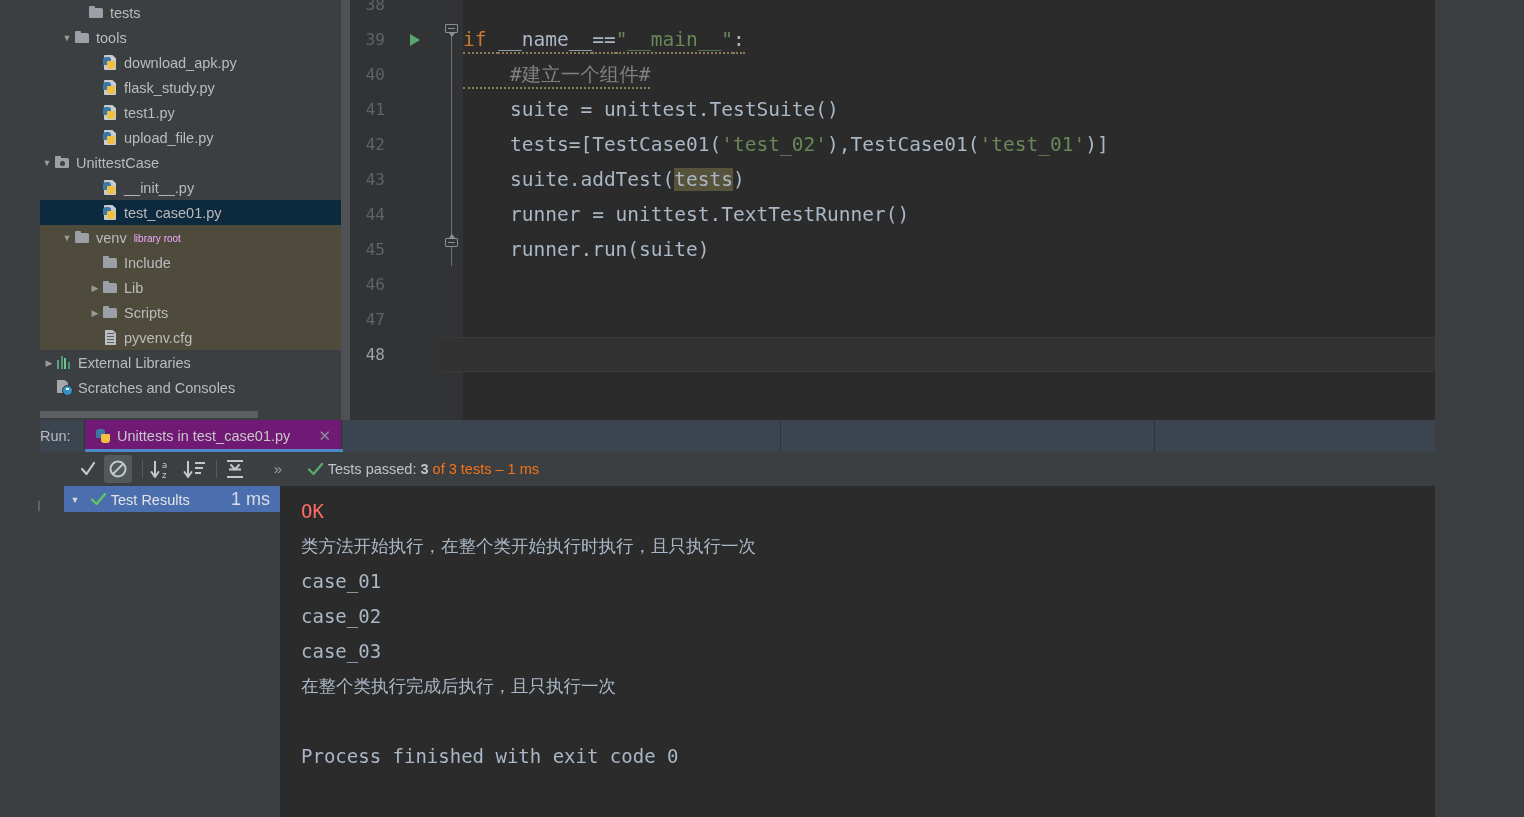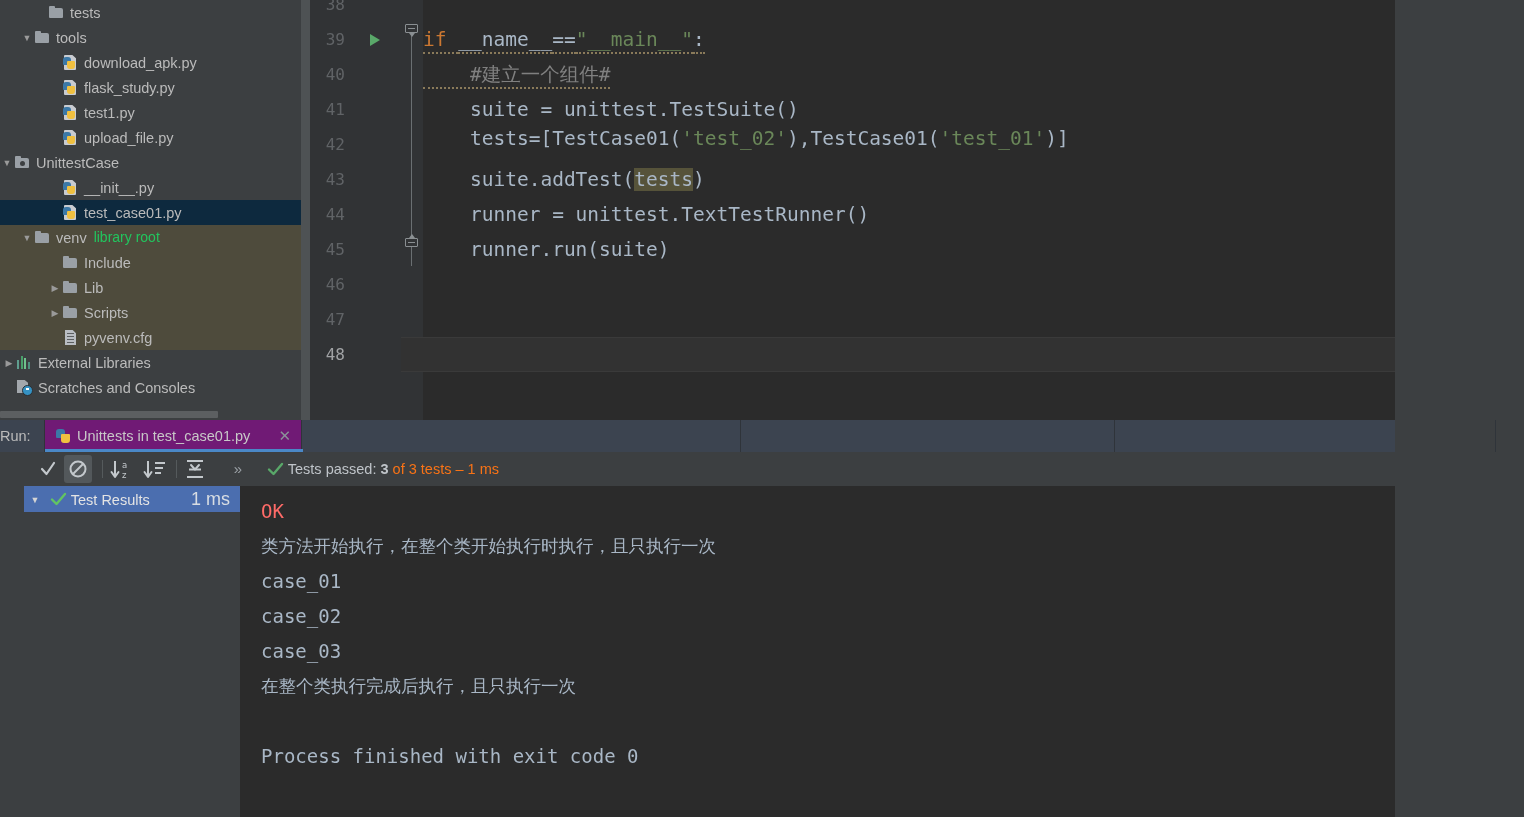--- a/index.html
+++ b/index.html
@@ -4,21 +4,21 @@
 <style>
   * { margin:0; padding:0; box-sizing:border-box; }
   html,body { width:1524px; height:817px; overflow:hidden; }
   body {
     background:#3c3f41;
     font-family:"Liberation Sans", sans-serif;
     font-size:14px;
     color:#a9b7c6;
     -webkit-font-smoothing:antialiased;
   }
-  #root { position:relative; width:1395px; height:817px; }
+  #root { position:relative; width:1395px; height:817px;margin-left:40px; }
 
   
   #project-tree {
     position:absolute; left:0; top:0; width:310px; height:420px;
     background:#3c3f41; overflow:hidden;
   }
   .tree-rows { position:absolute; left:0; top:0; right:0; }
   .tree-row {
     position:relative; height:25px; line-height:25px;
     white-space:nowrap; font-size:14.5px; color:#bbbbbb;
@@ -26,21 +26,21 @@
   }
   .tree-row .arrow {
     display:inline-block; width:14px; text-align:center;
     font-size:9px; color:#9a9a9a; vertical-align:middle;
   }
   .tree-row .ficon {
     display:inline-block; width:17px; height:14px;
     vertical-align:-2px; margin-right:5px; position:relative;
   }
   .tree-row .label { vertical-align:middle; }
-  .tree-row .sub { color:#22c55e; margin-left:7px; font-size:14px; }
+  .tree-row .sub { color:#f0abfc; margin-left:7px; font-size:10px; }
 
   
   .folder { }
   .folder:before {
     content:""; position:absolute; left:1px; top:3px;
     width:14px; height:10px; background:#9aa0a6; border-radius:1px 2px 1px 1px;
   }
   .folder:after {
     content:""; position:absolute; left:1px; top:0.5px;
     width:6px; height:3px; background:#9aa0a6; border-radius:1px 1px 0 0;
@@ -371,21 +371,21 @@
         <div class="box"></div>
           <div class="minus"></div>
           <div class="tip-up"></div>
       </div>
     </div>
     <div id="code-area">
         <div class="cline" style="top: -13px;"></div>
         <div class="cline" style="top: 22px;"><span class="kw squig">if </span><span class="var squig">__name__</span><span class="plain squig">==</span><span class="str squig">"__main__"</span><span class="plain squig">:</span></div>
         <div class="cline" style="top: 57px;"><span class="comment squig">    #建立一个组件#</span></div>
         <div class="cline" style="top: 92px;"><span class="plain">    suite = unittest.TestSuite()</span></div>
-        <div class="cline" style="top: 121px;"><span class="plain">    tests=[TestCase01(</span><span class="str">'test_02'</span><span class="plain">),TestCase01(</span><span class="str">'test_01'</span><span class="plain">)]</span></div>
+        <div class="cline" style="top: 127px;"><span class="plain">    tests=[TestCase01(</span><span class="str">'test_02'</span><span class="plain">),TestCase01(</span><span class="str">'test_01'</span><span class="plain">)]</span></div>
         <div class="cline" style="top: 197px;"><span class="plain">    runner = unittest.TextTestRunner()</span></div>
         <div class="cline" style="top: 162px;"><span class="plain">    suite.addTest(</span><span class="hl-ident">tests</span><span class="plain">)</span></div>
         <div class="cline" style="top: 232px;"><span class="plain">    runner.run(suite)</span></div>
         <div class="cline" style="top: 267px;"></div>
         <div class="cline" style="top: 302px;"></div>
         <div class="caret-row" style="top: 337px;"></div>
         <div class="cline" style="top: 337px;"></div>
       </div>
   </div>
 

